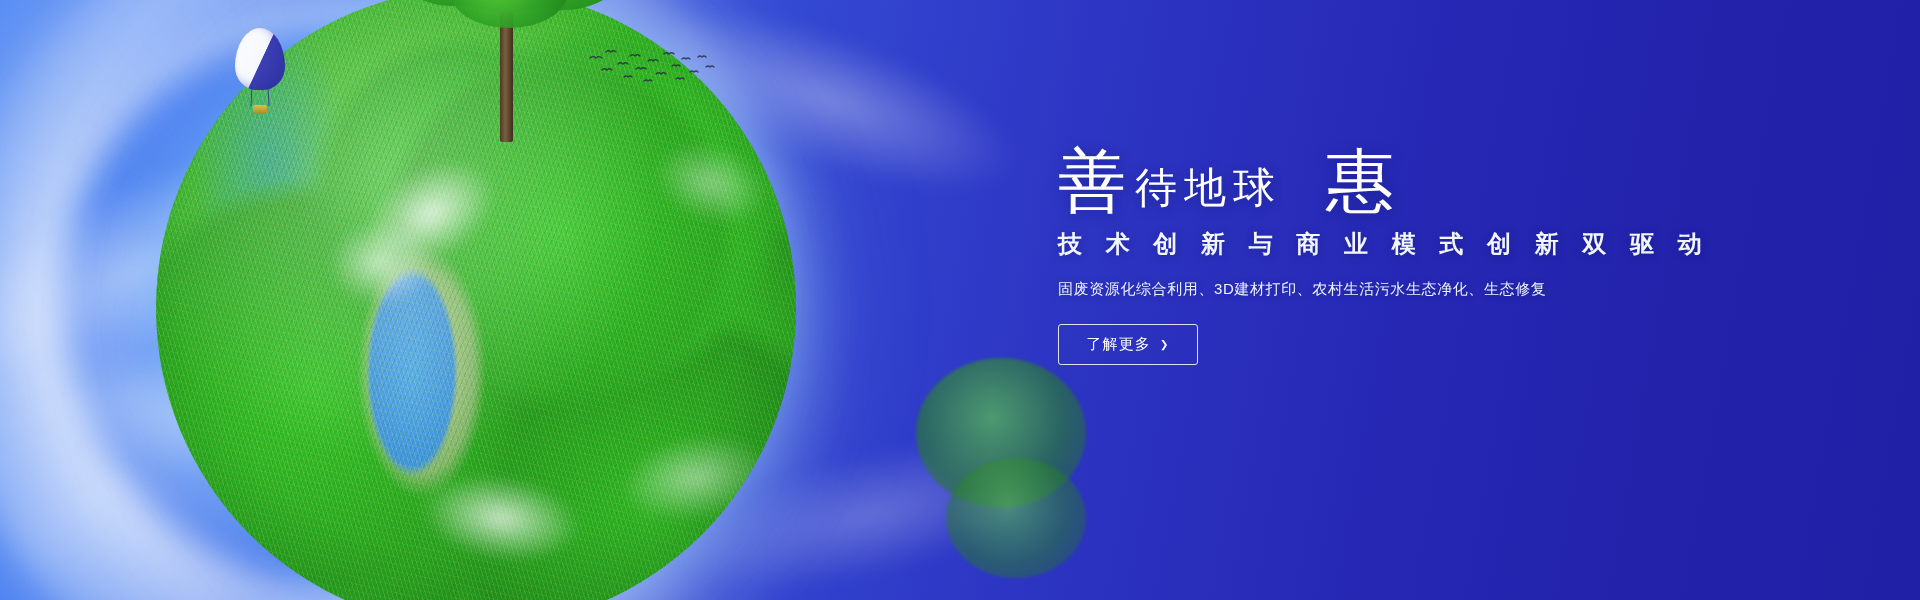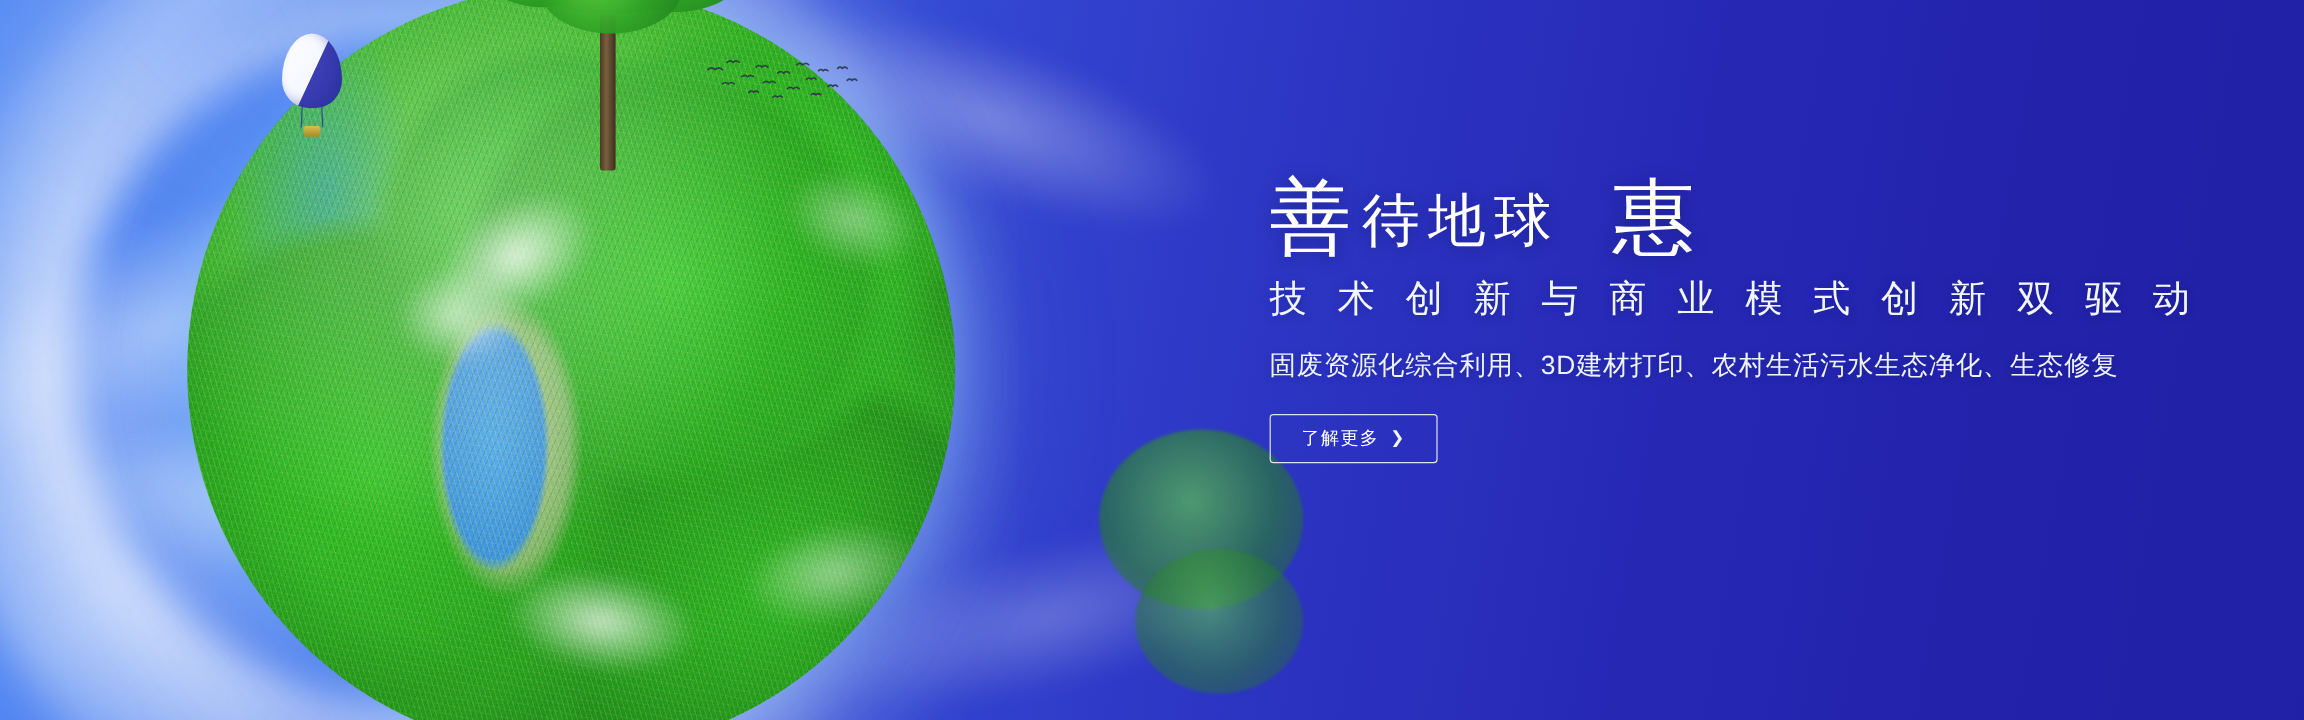--- a/index.html
+++ b/index.html
@@ -225,58 +225,58 @@
     white-space:nowrap;
   }
   .hl-big {
     font-family:"Liberation Serif","DejaVu Serif",serif;
     font-size:68px; line-height:.95; font-weight:400;
     letter-spacing:1px;
     text-shadow:0 2px 14px rgba(10,20,90,.45);
   }
   .hl-small {
     font-family:"Liberation Serif","DejaVu Serif",serif;
-    font-size:48px; line-height:1; font-weight:400;
+    font-size:42px; line-height:1; font-weight:400;
     letter-spacing:7px;
     margin-left:8px; padding-bottom:5px;
     text-shadow:0 2px 12px rgba(10,20,90,.45);
   }
   .hl-gap { width:44px; }
 
   #subtitle {
-    font-size:31px;
+    font-size:24px;
     letter-spacing:8.5px;
-    font-weight:400;
+    font-weight:700;
     color:#f2f6ff;
     margin-bottom:20px;
     white-space:nowrap;
     text-shadow:0 1px 8px rgba(10,20,90,.35);
   }
   #description {
-    font-size:22px;
+    font-size:15px;
     letter-spacing:.6px;
     color:#eef3ff;
     margin-bottom:25px;
     white-space:nowrap;
     text-shadow:0 1px 6px rgba(10,20,90,.3);
   }
   #cta {
     display:inline-flex;
     align-items:center;
     justify-content:center;
     gap:9px;
     width:140px; height:41px;
     border:1px solid rgba(255,255,255,.85);
     border-radius:3px;
     background:transparent;
     color:#ffffff;
     font-size:15px;
     letter-spacing:1.2px;
     cursor:pointer;
-    font-family:Liberation Serif, serif;
+    font-family:Liberation Mono, monospace;
   }
   #cta .chev { font-size:14px; line-height:1; opacity:.95; }
 </style>
 </head>
 <body>
 
 <div id="banner">
 
   <div class="vortex v1"></div>
   <div class="vortex v2"></div>

